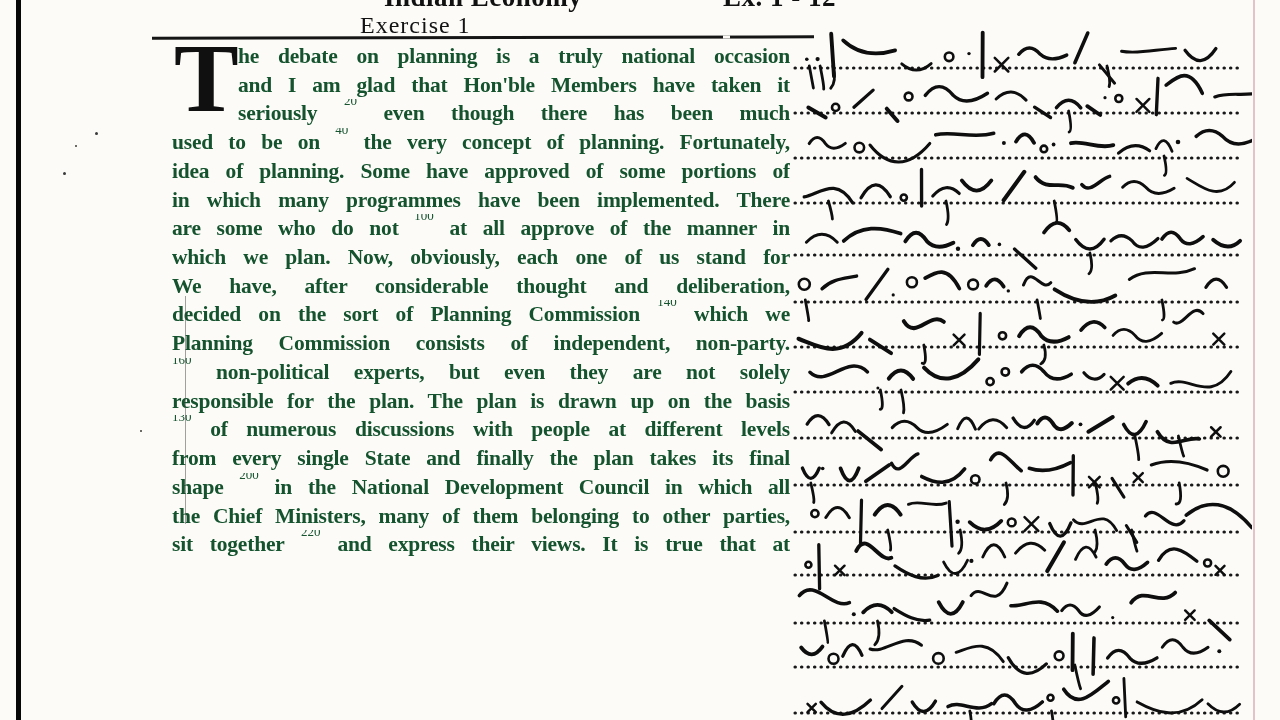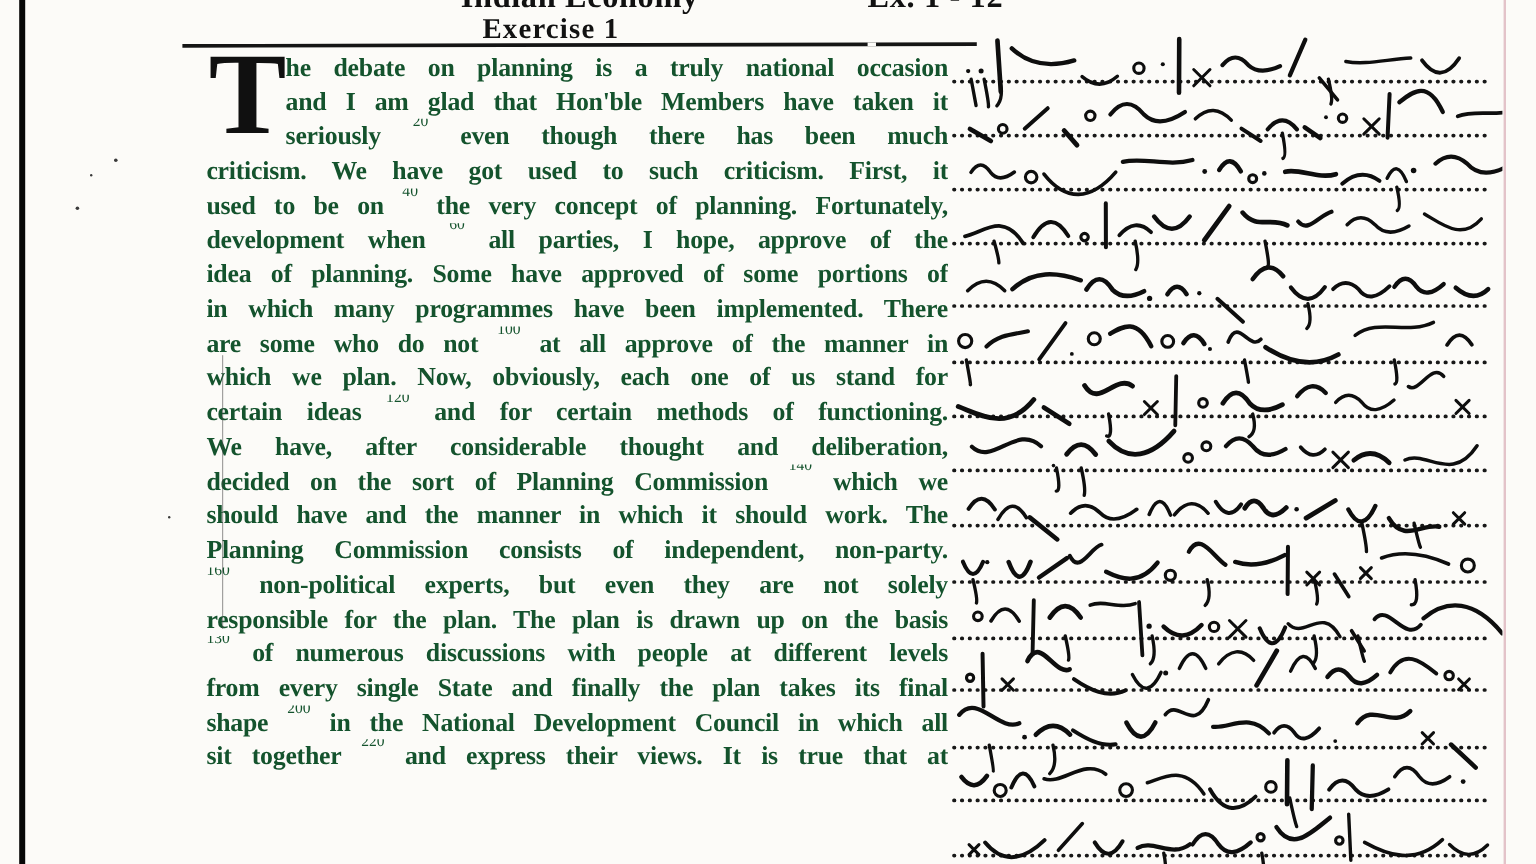--- a/index.html
+++ b/index.html
@@ -7,22 +7,22 @@
   body { background:#fcfbf8; font-family:"Liberation Serif","DejaVu Serif",serif; }
   .page { position:absolute; inset:0; background:#fcfbf8; }
 
   .edge-bar { position:absolute; left:16px; top:0; width:5px; height:720px; background:#070707; }
   .page-edge-pink { position:absolute; left:1253px; top:0; width:2px; height:720px; background:rgba(206,150,162,.55); }
 
   .running-title-clip { position:absolute; left:384px; top:0; width:460px; height:13px; overflow:hidden; }
   .running-title { display:flex; justify-content:space-between; width:452px; margin-top:-18px;
                    font-size:27px; font-weight:700; color:#111; letter-spacing:.5px; white-space:nowrap; }
 
-  .exercise-heading { position:absolute; left:360px; top:12px; font-size:24px; font-weight:700;
-                      color:#121212; letter-spacing:1px; white-space:nowrap;margin-left:42px; }
+  .exercise-heading { position:absolute; left:360px; top:12px; font-size:24px; font-weight:400;
+                      color:#121212; letter-spacing:1px; white-space:nowrap; }
   .heading-rule { position:absolute; left:152px; top:36px; width:662px; height:3px; background:#151515;
                   transform:rotate(-0.12deg); }
   .heading-rule:after { content:""; position:absolute; right:84px; top:0; width:7px; height:3px; background:#fcfbf8; }
 
   .passage { position:absolute; left:172px; top:42px; width:620px; color:#141414; }
   .drop-cap { position:absolute; left:2px; top:-6px; font-size:97px; line-height:86px; font-weight:700; color:#101010; }
   .pline { width:618px; height:28.72px; line-height:28.72px; font-size:21.5px; font-weight:700;
            letter-spacing:-0.2px; text-align:justify; text-align-last:justify; overflow:hidden; color:#14532d; }
   .pline.indent { padding-left:66px; }
   .pline sup { font-size:13px; font-weight:400; position:relative; top:-7px; line-height:0; letter-spacing:0; }
@@ -48,37 +48,34 @@
   </div>
 
   <div class="exercise-heading">Exercise 1</div>
   <div class="heading-rule"></div>
 
   <div class="passage" id="passage">
     <div class="drop-cap">T</div>
   <div class="pline indent">he debate on planning is a truly national occasion</div>
       <div class="pline indent">and I am glad that Hon'ble Members have taken it</div>
       <div class="pline indent">seriously <sup>20</sup> even  though there has been much</div>
-      <div class="pline">criticism.  We have  got used to such criticism.  First, it</div>
       <div class="pline">used to be on <sup>40</sup> the very concept of planning.  Fortunately,</div>
-      <div class="pline">development when <sup>60</sup> all parties, I hope, approve of the</div>
       <div class="pline">idea of planning.  Some have approved of some portions of</div>
       <div class="pline">in which many programmes have been implemented.  There</div>
       <div class="pline">are some who do not <sup>100</sup> at all approve of the manner in</div>
       <div class="pline">which we plan.  Now, obviously, each one of us stand for</div>
-      <div class="pline">certain ideas <sup>120</sup> and for certain methods of functioning.</div>
       <div class="pline">We have, after considerable thought and deliberation,</div>
       <div class="pline">decided on the sort of Planning Commission <sup>140</sup> which we</div>
-      <div class="pline">should have and the manner in which it should work.  The</div>
       <div class="pline">Planning Commission consists of independent, non-party.</div>
       <div class="pline"><sup>160</sup> non-political experts, but even they are not solely</div>
       <div class="pline">responsible for the plan.  The plan is drawn up on the basis</div>
       <div class="pline"><sup>130</sup> of numerous discussions with people at different levels</div>
       <div class="pline">from every single State and finally the plan takes its final</div>
       <div class="pline">shape <sup>200</sup> in the National Development Council in which all</div>
+      <div class="pline">the Chief Ministers, many of them belonging to other parties,</div>
       <div class="pline">sit together <sup>220</sup> and express their views.  It is true that at</div>
     </div>
 
   <div class="artifact-vline"></div>
   <div class="speckle" style="left:95px;top:132px;width:3px;height:3px;"></div>
   <div class="speckle" style="left:75px;top:145px;width:2px;height:2px;"></div>
   <div class="speckle" style="left:63px;top:172px;width:3px;height:3px;"></div>
   <div class="speckle" style="left:140px;top:430px;width:2px;height:2px;"></div>
 
   <svg class="shorthand-svg" id="shorthand" width="460" height="702" viewBox="0 0 460 702">

